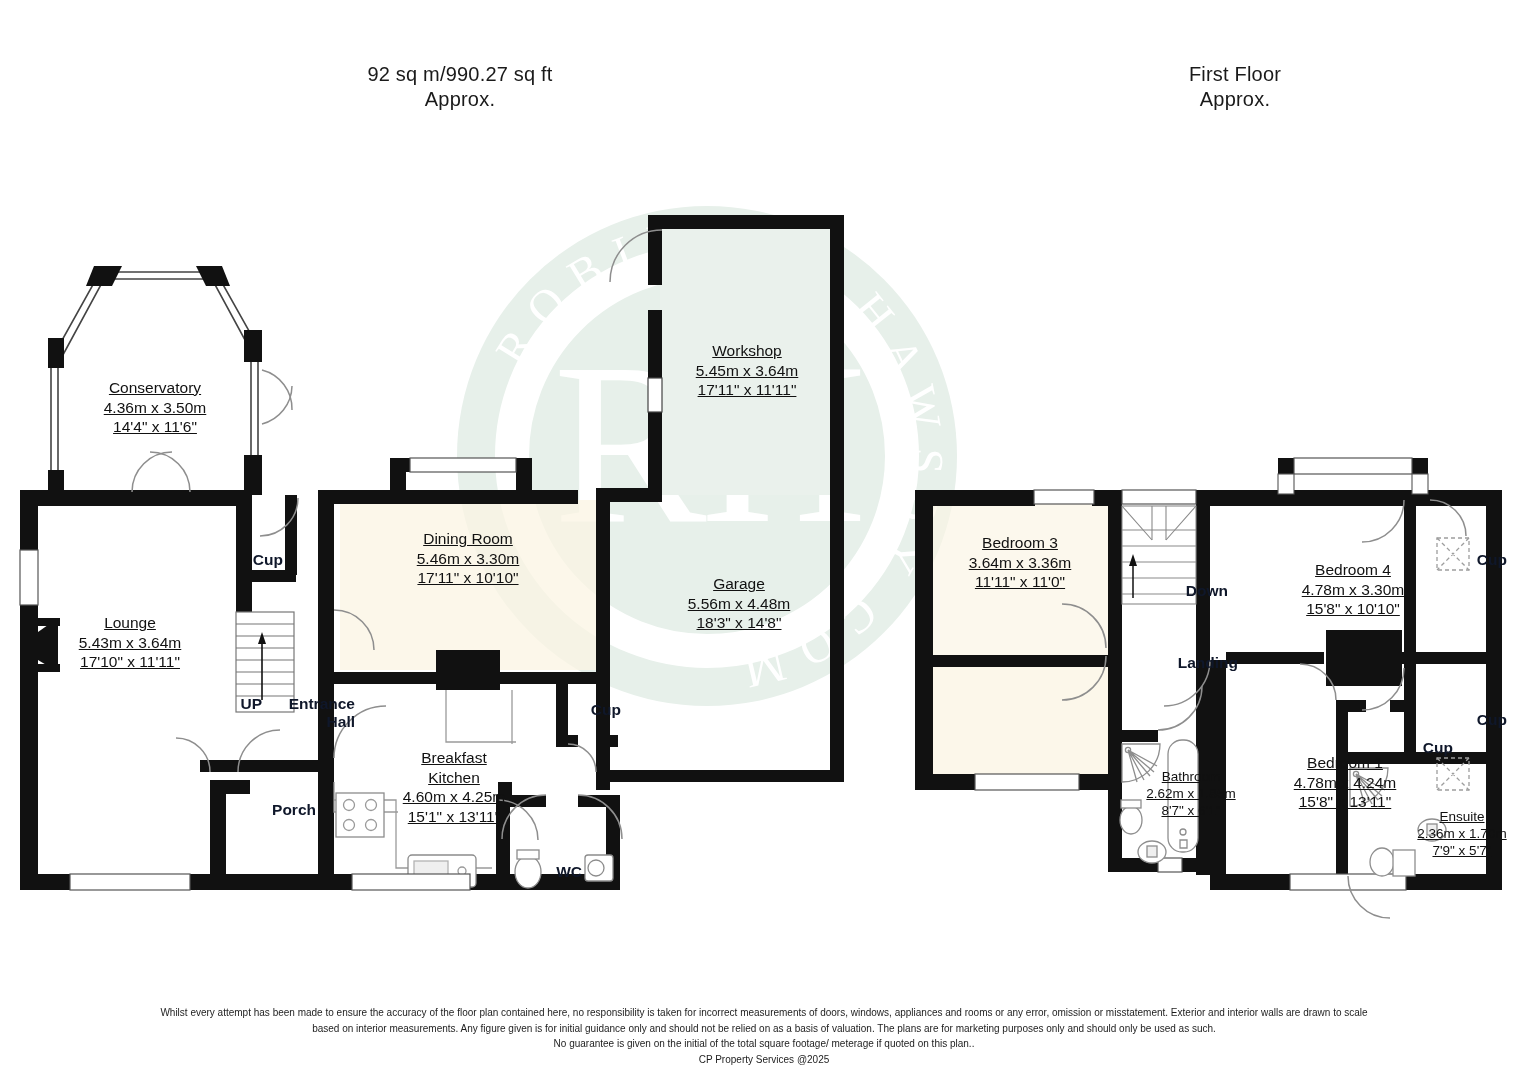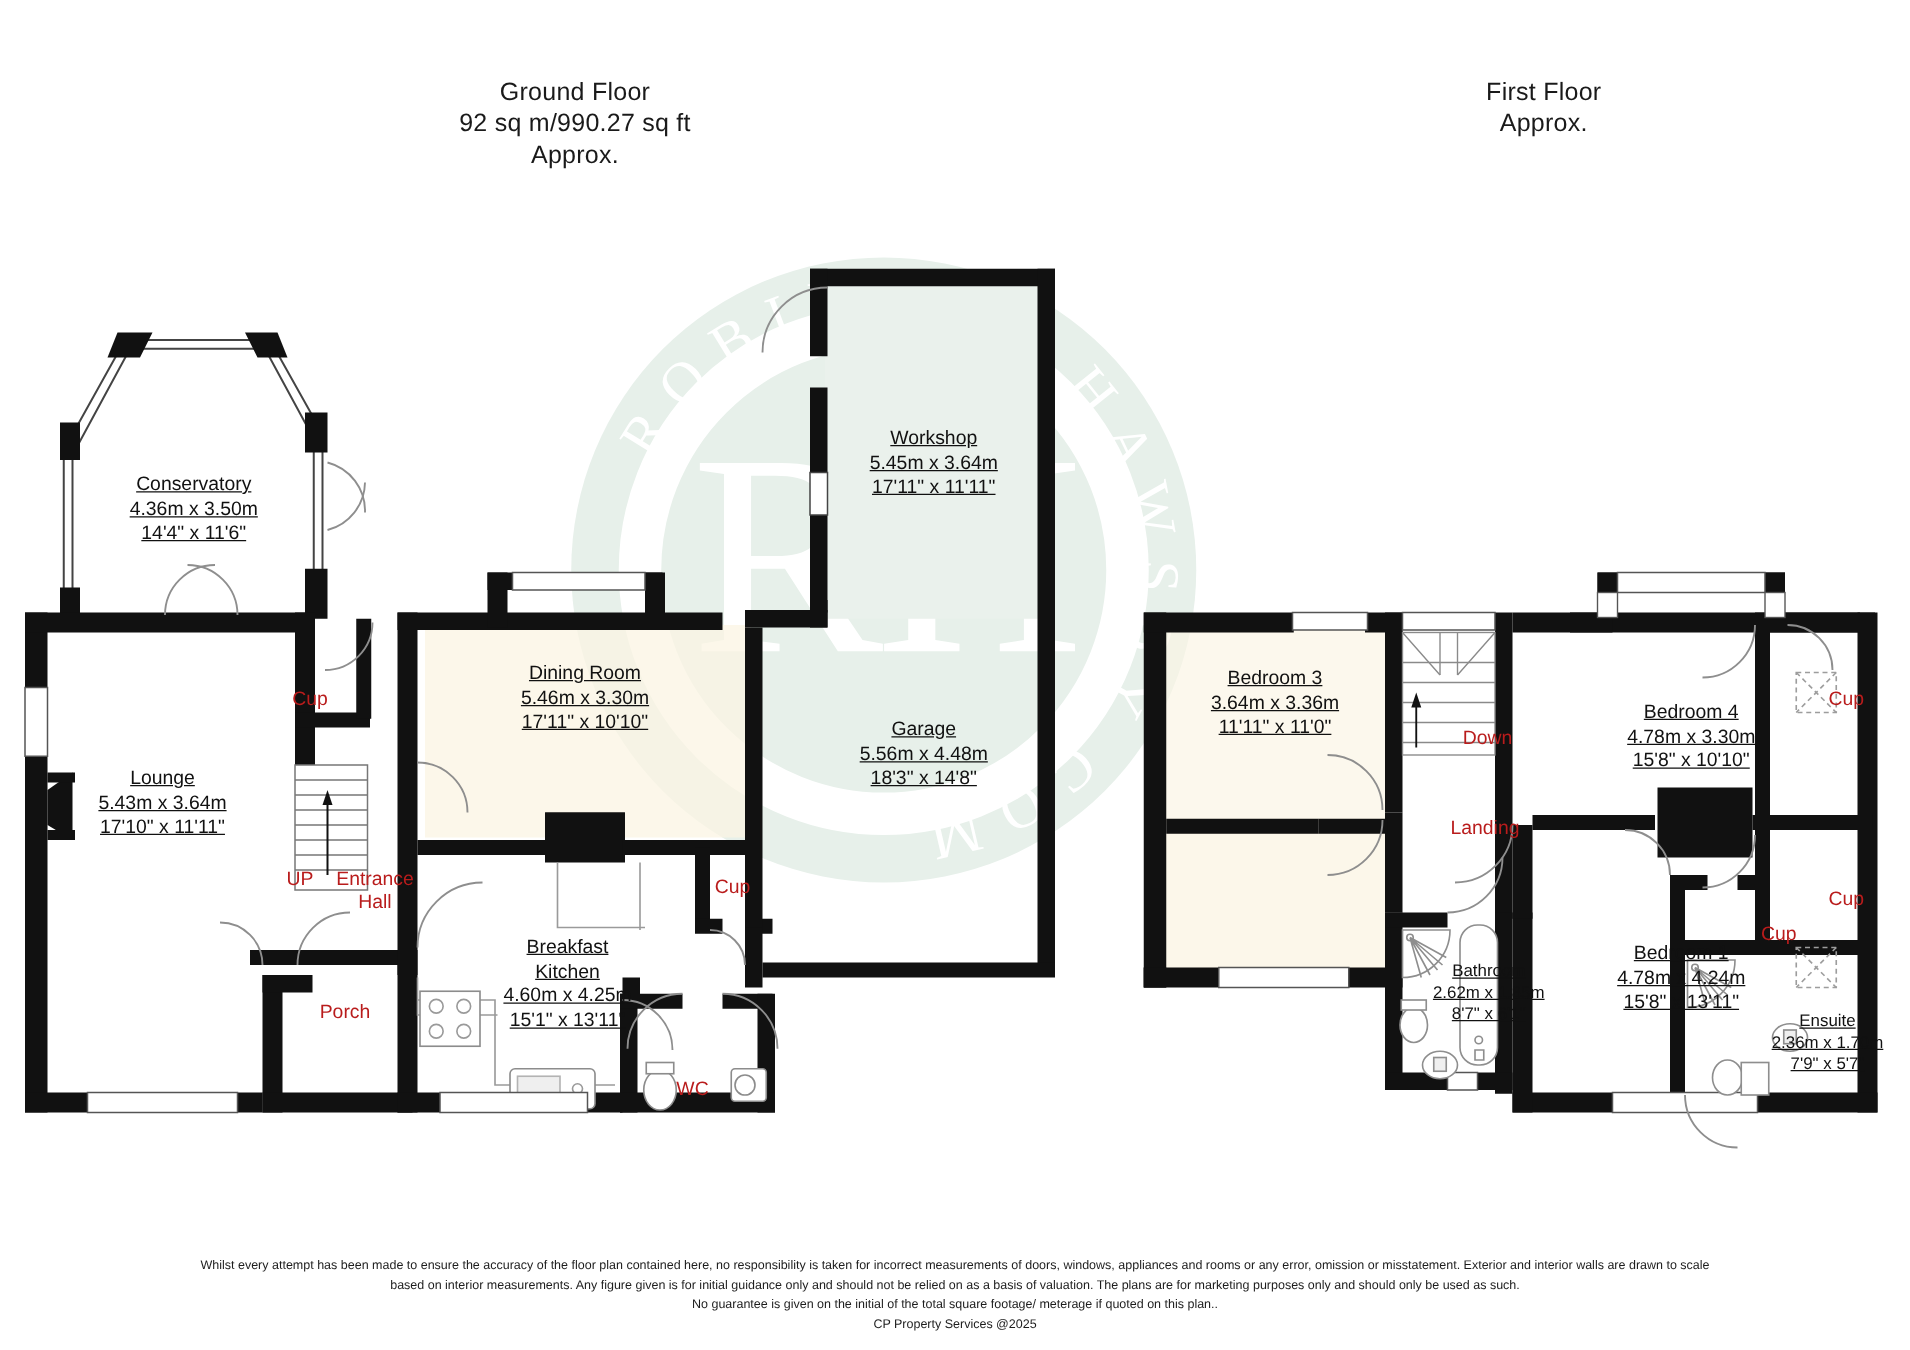--- a/index.html
+++ b/index.html
@@ -10,22 +10,22 @@
   .floor-title{position:absolute;text-align:center;font-size:20px;line-height:25px;
                color:#1a1a1a;letter-spacing:.2px;}
   .floor-title .ln{display:block;}
 
   svg.plan{position:absolute;left:0;top:0;width:1528px;height:1080px;}
 
   .roomlabel{position:absolute;text-align:center;font-size:15.5px;line-height:19.5px;
              color:#111;white-space:nowrap;text-decoration:underline;}
   .roomlabel .nm{display:block;}
   .roomlabel .dm{display:block;}
-  .smalllabel{position:absolute;text-align:center;font-size:15.5px;line-height:19px;
-              color:#b91c1c;white-space:nowrap;}
+  .smalllabel{position:absolute;text-align:right;font-size:15.5px;line-height:19px;
+              color:#0f172a;white-space:nowrap;font-weight:bold;}
 
   .disclaimer{position:absolute;left:0;top:1005px;width:1528px;text-align:center;
               font-size:10px;line-height:15.5px;color:#1d1d1d;}
   .disclaimer div{display:block;}
 
   
   #wm{position:absolute;left:447px;top:196px;width:520px;height:520px;
       opacity:1;pointer-events:none;}
 </style>
 </head>
@@ -39,21 +39,20 @@
     </defs>
     <circle cx="260" cy="260" r="250" fill="#e7f0ea"></circle>
     <circle cx="260" cy="260" r="195" fill="none" stroke="#ffffff" stroke-width="34"></circle>
     <text font-size="46" font-family="'Liberation Serif',serif" fill="#ffffff" letter-spacing="16">
       <textPath href="#wmcircle" startOffset="7%">ROBINSON  HAWSBY.COM</textPath>
     </text>
     <text x="260" y="325" text-anchor="middle" font-size="230" font-family="'Liberation Serif',serif" fill="#ffffff" letter-spacing="-6">RH</text>
   </svg>
 
   <div class="floor-title" style="left:290px;top:62px;width:340px;">
-    <span class="ln">Ground Floor</span>
     <span class="ln">92 sq m/990.27 sq ft</span>
     <span class="ln">Approx.</span>
   </div>
 
   <div class="floor-title" style="left:1065px;top:62px;width:340px;">
     <span class="ln">First Floor</span>
     <span class="ln">Approx.</span>
   </div>
 
   <svg class="plan" viewBox="0 0 1528 1080">

